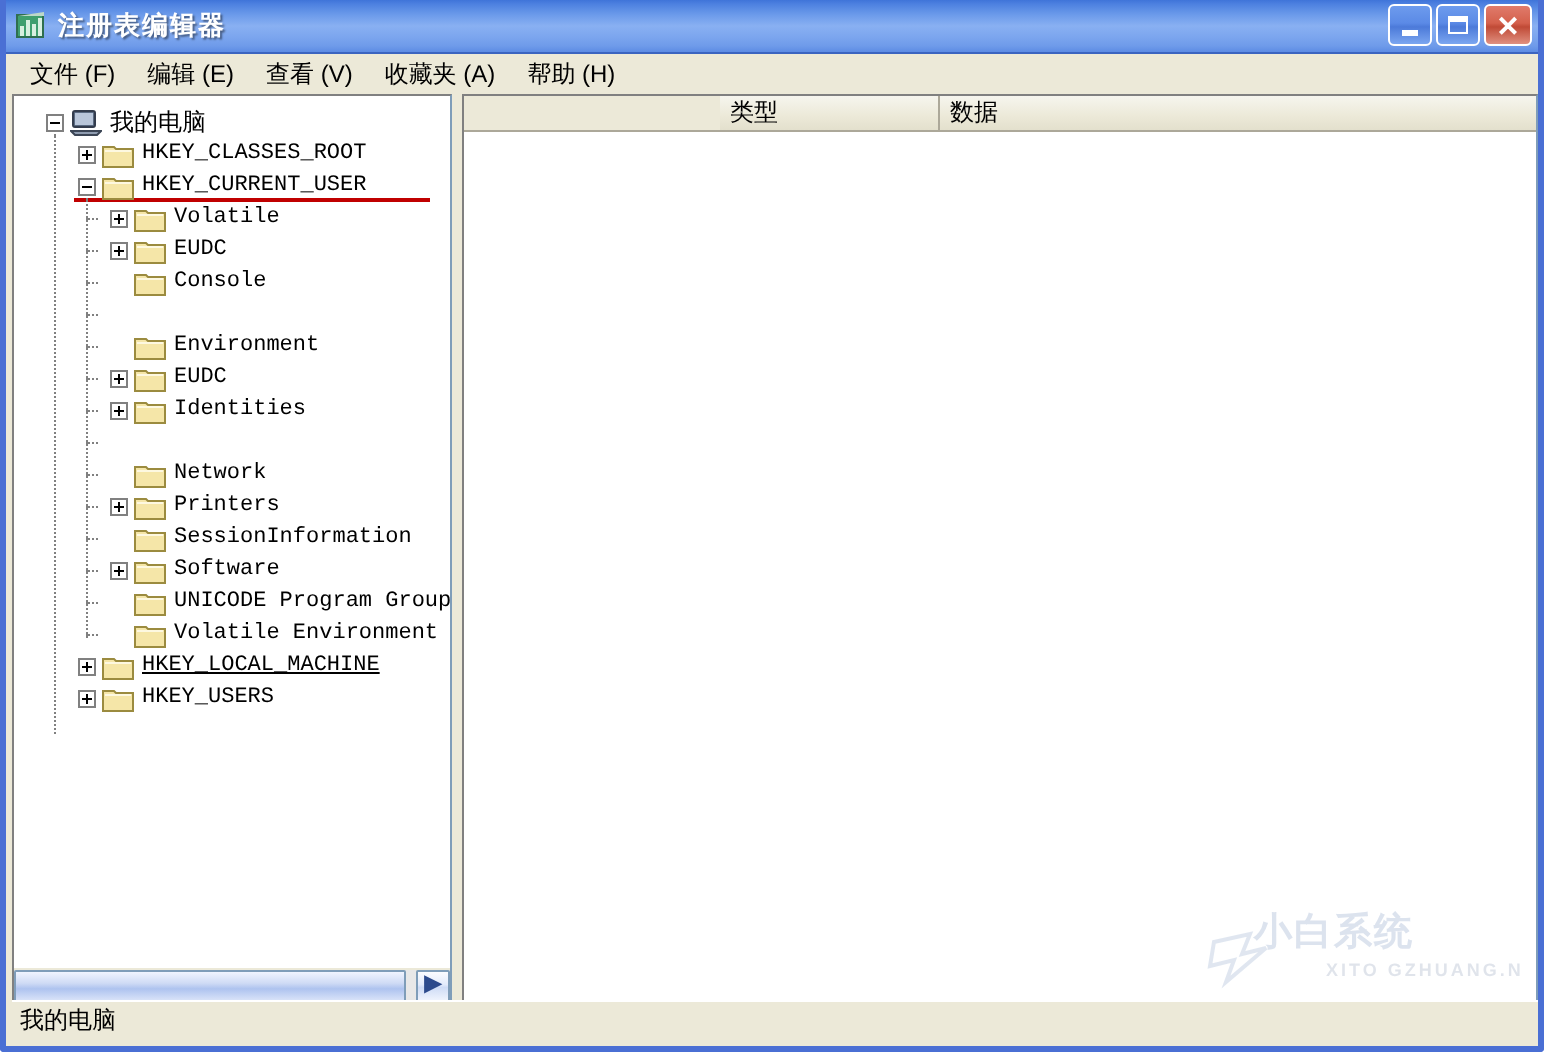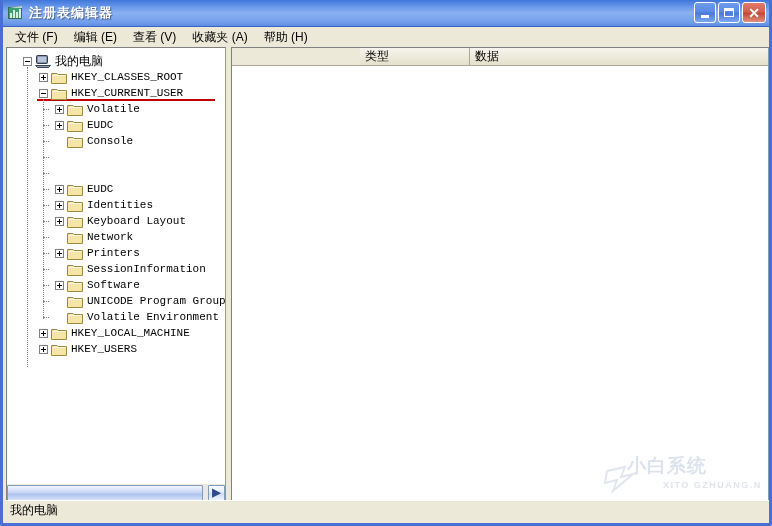--- a/index.html
+++ b/index.html
@@ -476,49 +476,49 @@
           <div class="node" style="position: absolute; left: 48px; top: 85px;">
             <div class="expander none"></div>
             <div class="folder">
               <svg width="16" height="13" viewBox="0 0 16 13">
                 <path d="M0.5 2.5 L0.5 12.5 L15.5 12.5 L15.5 3.5 L7 3.5 L6 2.5 Z" fill="#f5e6a8" stroke="#9b8b3f" stroke-width="1"></path>
                 <path d="M1.5 4.5 L14.5 4.5" stroke="#fdf8e0" stroke-width="1" fill="none"></path>
               </svg>
             </div>
             <span class="lbl">Console</span>
           </div>
+          <div class="node" style="position: absolute; left: 48px; top: 117px;">
+            <div class="expander none"></div>
+            <div class="folder">
+              <svg width="16" height="13" viewBox="0 0 16 13">
+                <path d="M0.5 2.5 L0.5 12.5 L15.5 12.5 L15.5 3.5 L7 3.5 L6 2.5 Z" fill="#f5e6a8" stroke="#9b8b3f" stroke-width="1"></path>
+                <path d="M1.5 4.5 L14.5 4.5" stroke="#fdf8e0" stroke-width="1" fill="none"></path>
+              </svg>
+            </div>
+            <span class="lbl">Environment</span>
+          </div>
           <div class="node" style="position: absolute; left: 48px; top: 133px;">
             <div class="expander plus"></div>
             <div class="folder">
               <svg width="16" height="13" viewBox="0 0 16 13">
                 <path d="M0.5 2.5 L0.5 12.5 L15.5 12.5 L15.5 3.5 L7 3.5 L6 2.5 Z" fill="#f5e6a8" stroke="#9b8b3f" stroke-width="1"></path>
                 <path d="M1.5 4.5 L14.5 4.5" stroke="#fdf8e0" stroke-width="1" fill="none"></path>
               </svg>
             </div>
             <span class="lbl">EUDC</span>
           </div>
           <div class="node" style="position: absolute; left: 48px; top: 149px;">
             <div class="expander plus"></div>
             <div class="folder">
               <svg width="16" height="13" viewBox="0 0 16 13">
                 <path d="M0.5 2.5 L0.5 12.5 L15.5 12.5 L15.5 3.5 L7 3.5 L6 2.5 Z" fill="#f5e6a8" stroke="#9b8b3f" stroke-width="1"></path>
                 <path d="M1.5 4.5 L14.5 4.5" stroke="#fdf8e0" stroke-width="1" fill="none"></path>
               </svg>
             </div>
             <span class="lbl">Identities</span>
-          </div>
-          <div class="node" style="position: absolute; left: 48px; top: 165px;">
-            <div class="expander plus"></div>
-            <div class="folder">
-              <svg width="16" height="13" viewBox="0 0 16 13">
-                <path d="M0.5 2.5 L0.5 12.5 L15.5 12.5 L15.5 3.5 L7 3.5 L6 2.5 Z" fill="#f5e6a8" stroke="#9b8b3f" stroke-width="1"></path>
-                <path d="M1.5 4.5 L14.5 4.5" stroke="#fdf8e0" stroke-width="1" fill="none"></path>
-              </svg>
-            </div>
-            <span class="lbl">Keyboard Layout</span>
           </div>
           <div class="node" style="position: absolute; left: 48px; top: 181px;">
             <div class="expander none"></div>
             <div class="folder">
               <svg width="16" height="13" viewBox="0 0 16 13">
                 <path d="M0.5 2.5 L0.5 12.5 L15.5 12.5 L15.5 3.5 L7 3.5 L6 2.5 Z" fill="#f5e6a8" stroke="#9b8b3f" stroke-width="1"></path>
                 <path d="M1.5 4.5 L14.5 4.5" stroke="#fdf8e0" stroke-width="1" fill="none"></path>
               </svg>
             </div>
             <span class="lbl">Network</span>
@@ -566,21 +566,21 @@
           <div class="node" style="position: absolute; left: 48px; top: 261px;">
             <div class="expander none"></div>
             <div class="folder">
               <svg width="16" height="13" viewBox="0 0 16 13">
                 <path d="M0.5 2.5 L0.5 12.5 L15.5 12.5 L15.5 3.5 L7 3.5 L6 2.5 Z" fill="#f5e6a8" stroke="#9b8b3f" stroke-width="1"></path>
                 <path d="M1.5 4.5 L14.5 4.5" stroke="#fdf8e0" stroke-width="1" fill="none"></path>
               </svg>
             </div>
             <span class="lbl">Volatile Environment</span>
           </div>
-          <div class="node" style="position: absolute; left: 32px; top: 277px;">
+          <div class="node" style="position: absolute; left: 32px; top: 277px; text-decoration: underline;">
             <div class="expander plus"></div>
             <div class="folder">
               <svg width="16" height="13" viewBox="0 0 16 13">
                 <path d="M0.5 2.5 L0.5 12.5 L15.5 12.5 L15.5 3.5 L7 3.5 L6 2.5 Z" fill="#f5e6a8" stroke="#9b8b3f" stroke-width="1"></path>
                 <path d="M1.5 4.5 L14.5 4.5" stroke="#fdf8e0" stroke-width="1" fill="none"></path>
               </svg>
             </div>
             <span class="lbl">HKEY_LOCAL_MACHINE</span>
           </div>
           <div class="node" style="position: absolute; left: 32px; top: 293px;">

